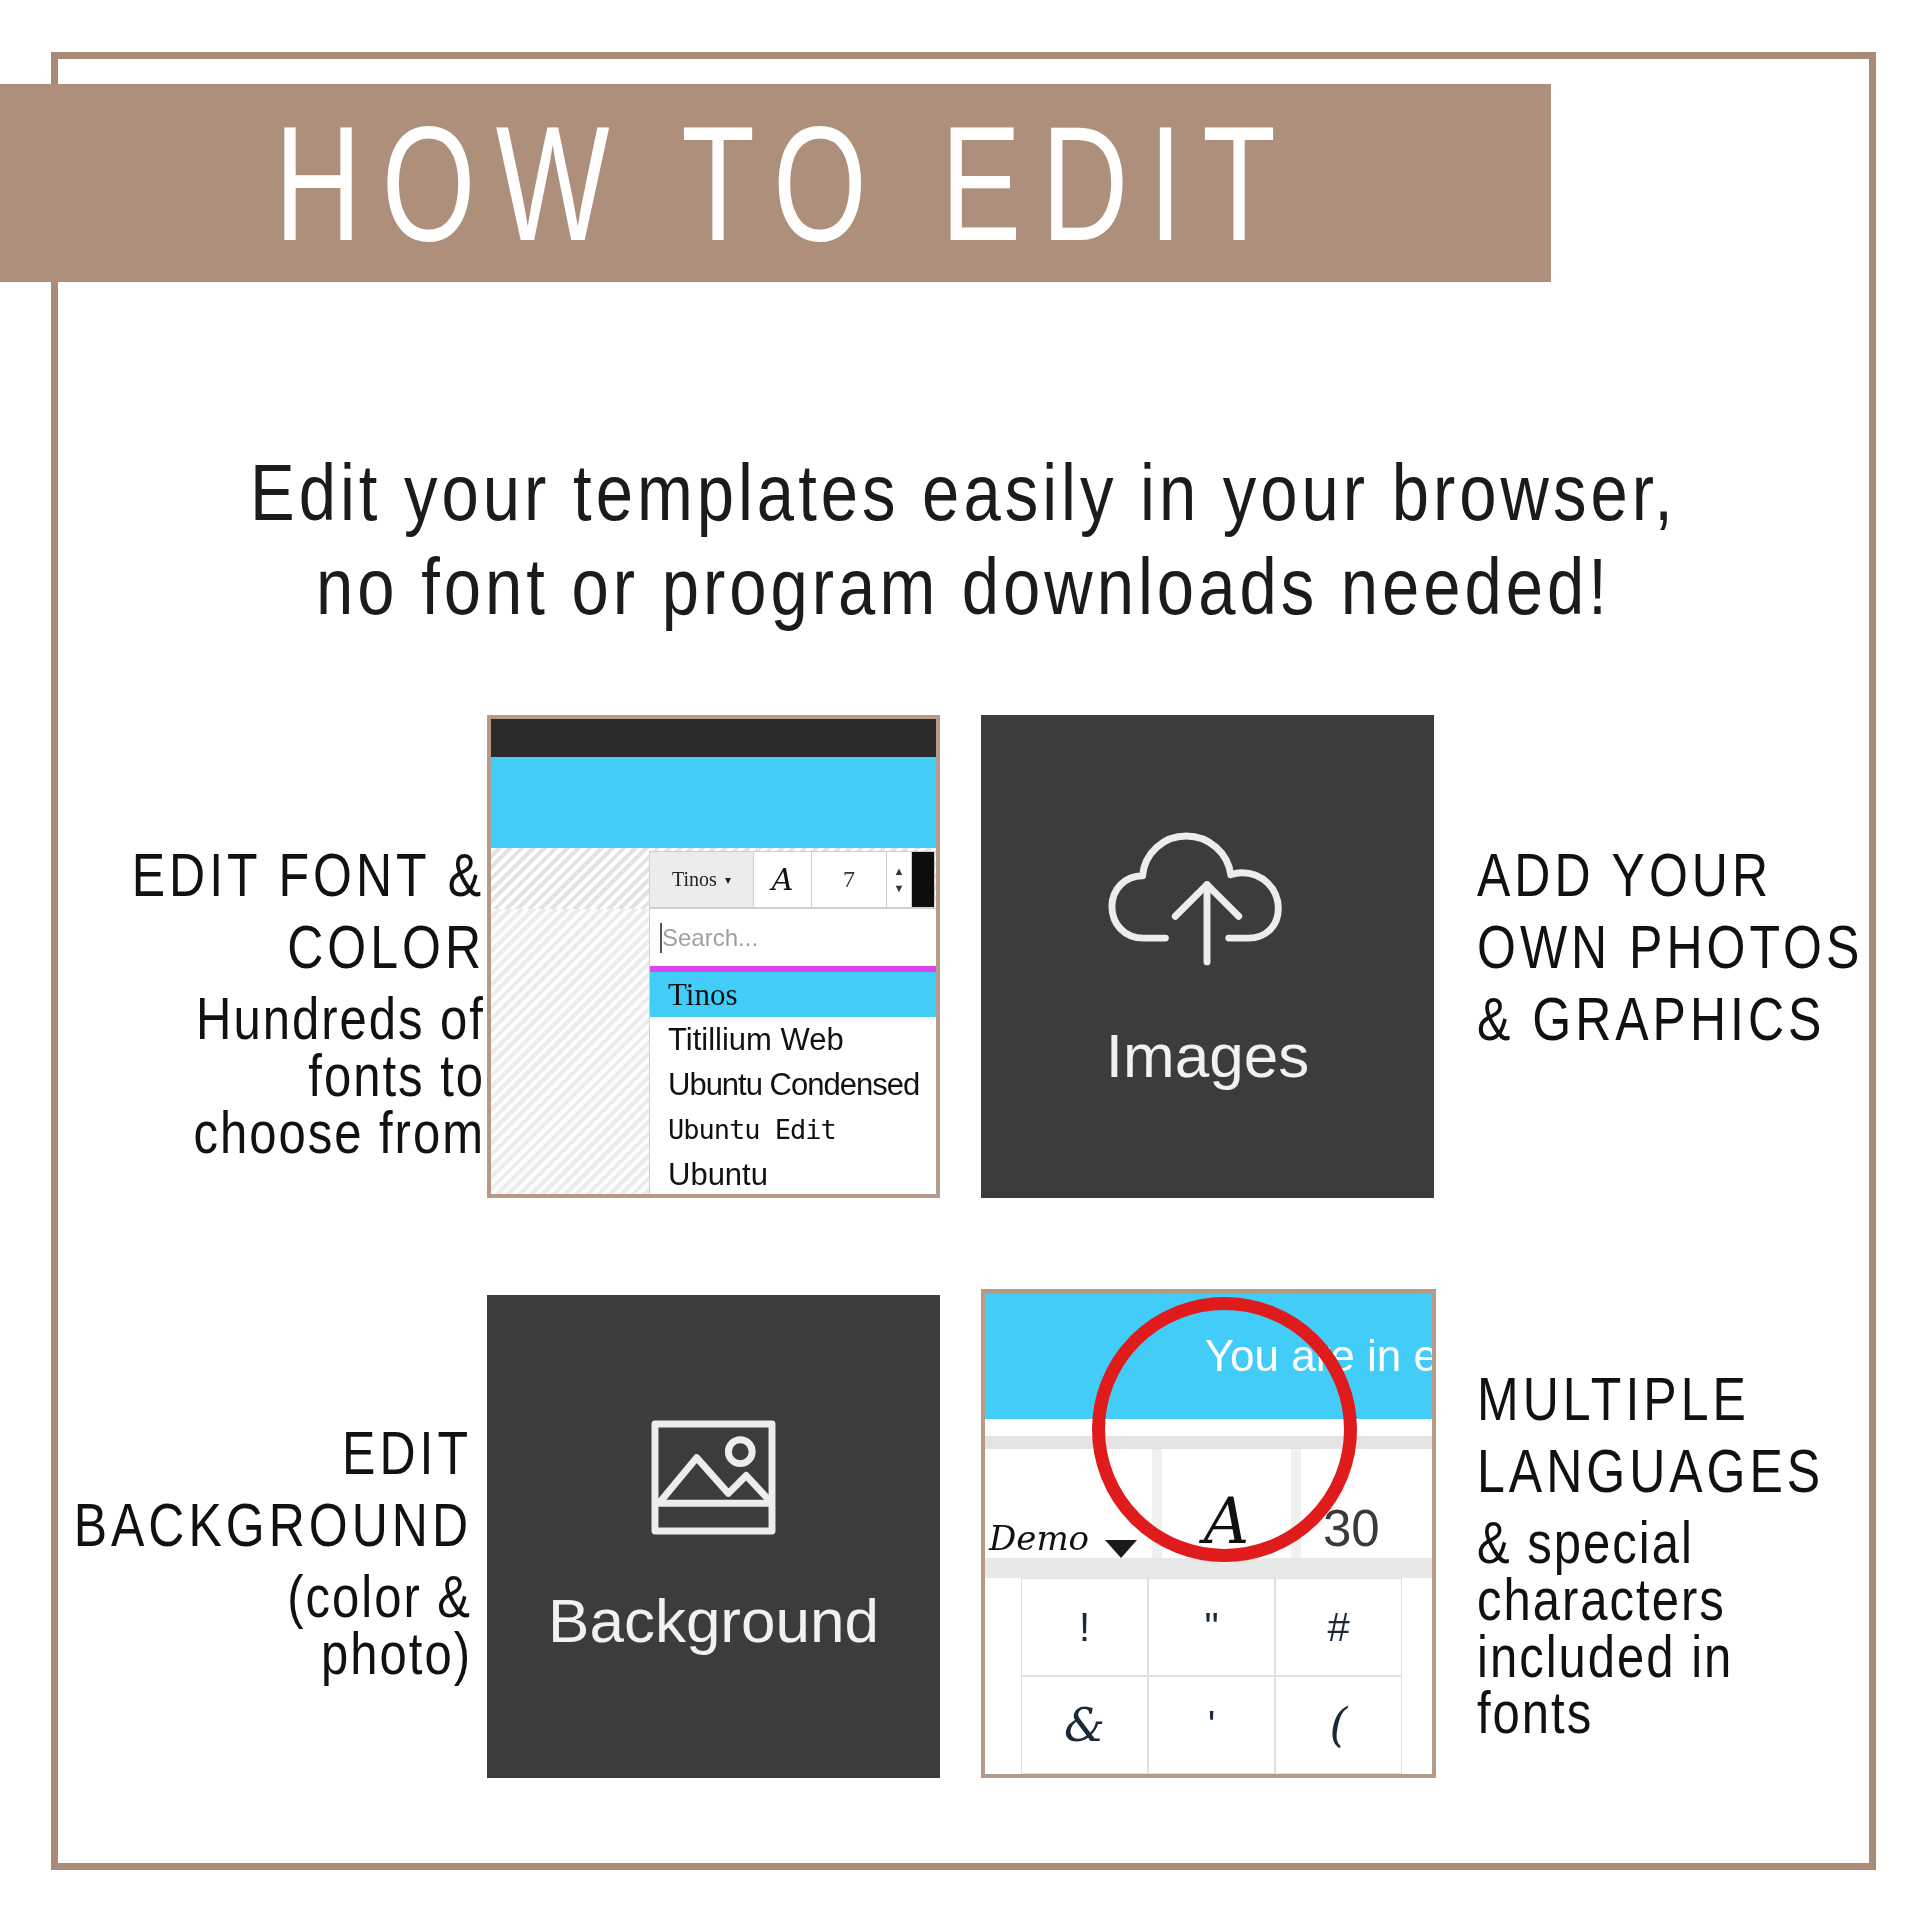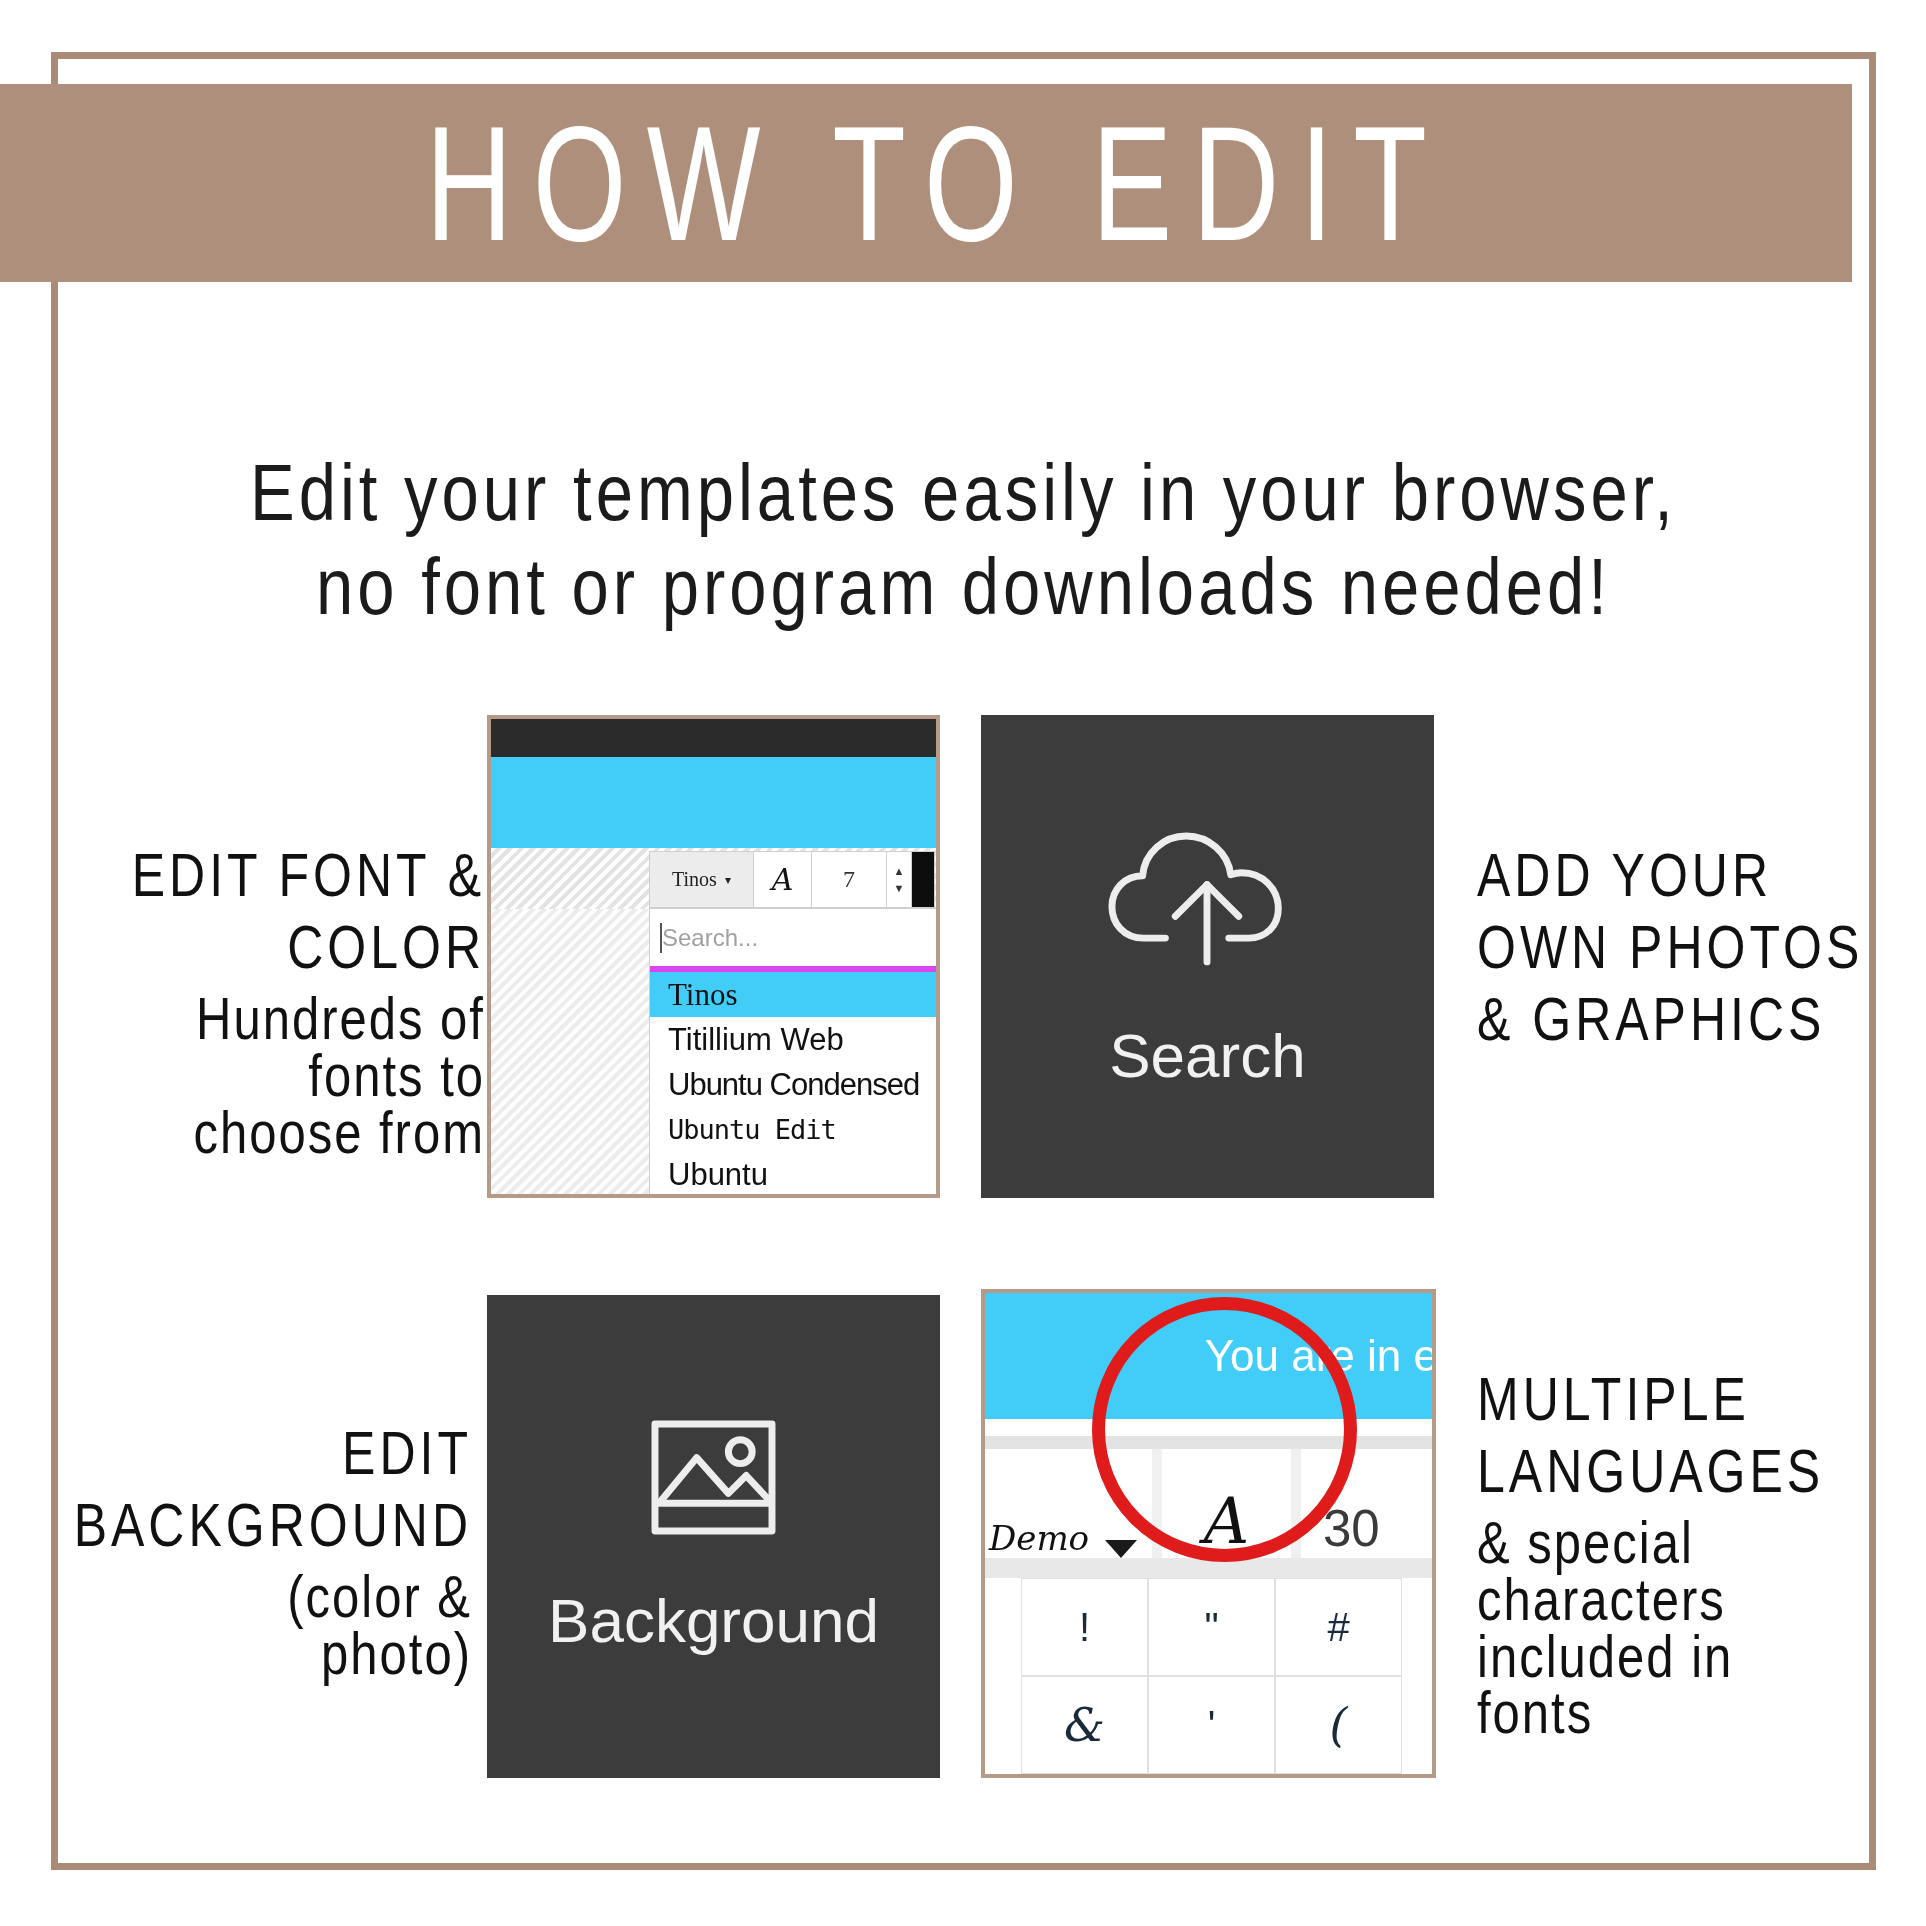--- a/index.html
+++ b/index.html
@@ -17,21 +17,21 @@
     position:absolute;
     left:51px; top:52px; right:51px; bottom:57px;
     border:7px solid #a98b78;
     box-sizing:border-box;
     pointer-events:none;
   }
 
   
   .banner{
     position:absolute;
-    left:0px; top:84px; width:1852px; height:198px;
+    left:0px; top:84px; width:1551px; height:198px;
     background:#ad8f7c;
     display:flex;align-items:center;justify-content:center;
   }
   .banner-title{
     color:#ffffff;
     font-family:"Liberation Sans", sans-serif;
     font-size:131px;
     font-weight:300;
     letter-spacing:22px;
     line-height:1;
@@ -310,21 +310,21 @@
   </div>
 
   <div class="panel2">
     <span>
       <svg width="208" height="149" viewBox="0 0 210 150" fill="none" stroke="#ededed" stroke-width="7" stroke-linecap="round" stroke-linejoin="round">
         <path d="M62 116 H40 C20 116 8 101 8 84 C8 67 21 53 39 53 C41 30 60 13 83 13 C106 13 125 30 128 52 C131 51 135 50 139 50 C160 50 176 66 176 86 C176 103 164 116 146 116 H126"></path>
         <line x1="104" y1="62" x2="104" y2="140"></line>
         <polyline points="72,94 104,62 136,94"></polyline>
       </svg>
     </span>
-    <span class="tile-label">Search</span>
+    <span class="tile-label">Images</span>
   </div>
 
   <div class="panel3">
     <span>
       <svg width="129" height="119" viewBox="0 0 130 120" fill="none" stroke="#ededed" stroke-width="7" stroke-linejoin="round">
         <rect x="6" y="6" width="118" height="108"></rect>
         <circle cx="92" cy="34" r="12"></circle>
         <polyline points="10,86 48,40 80,76 98,58 124,86"></polyline>
         <line x1="6" y1="86" x2="124" y2="86"></line>
       </svg>

